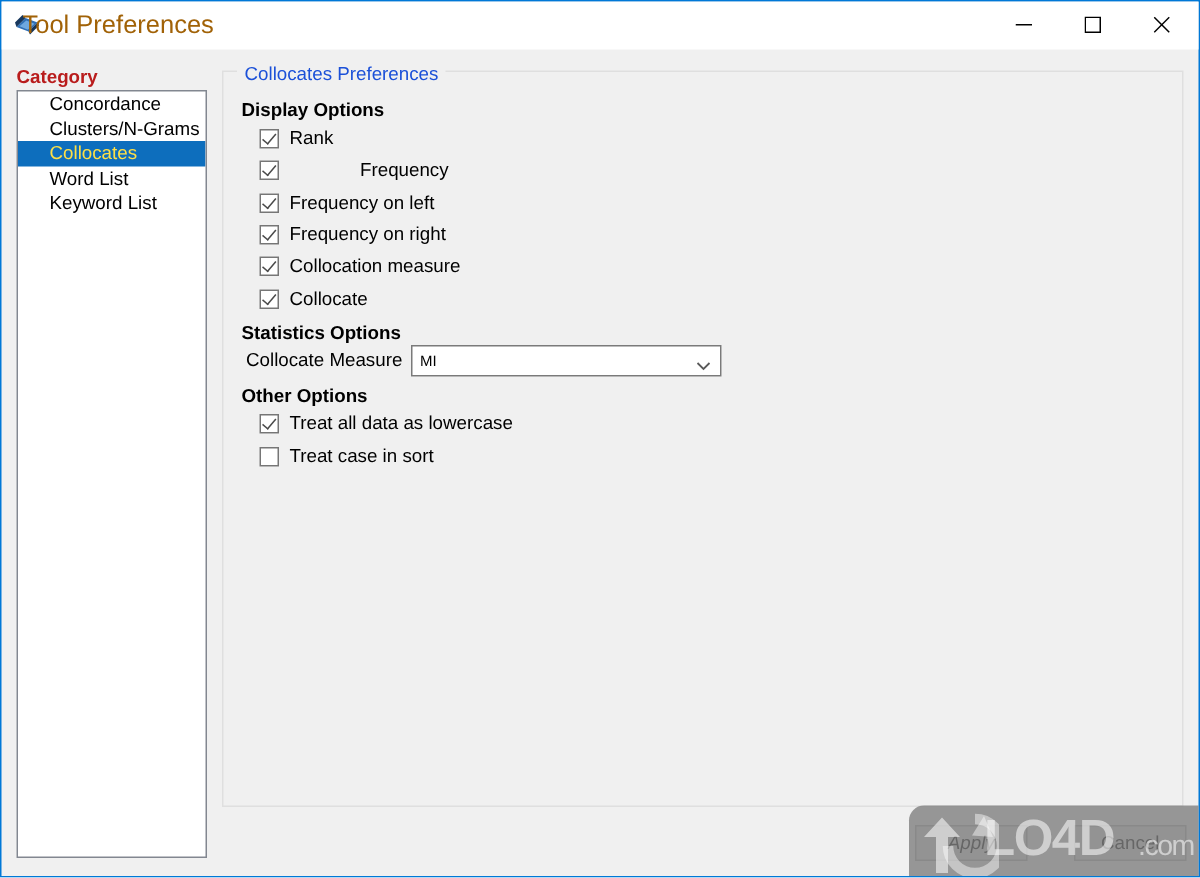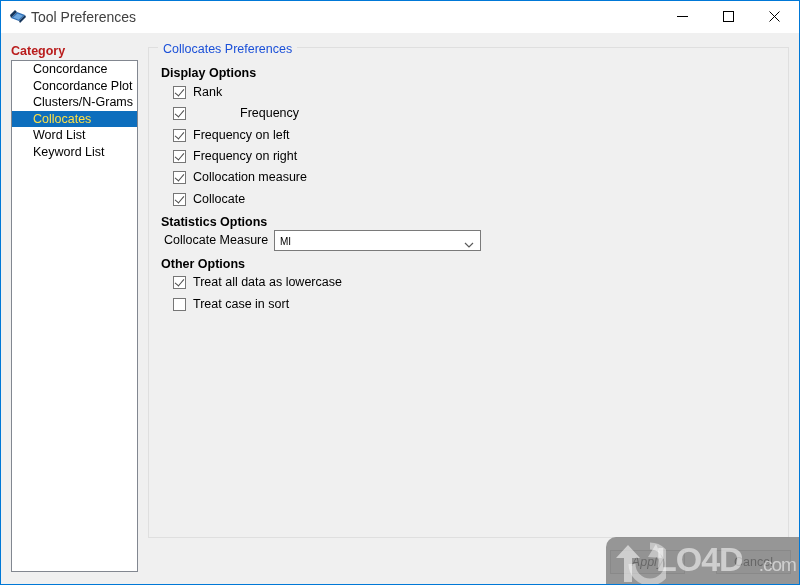--- a/index.html
+++ b/index.html
@@ -31,23 +31,23 @@
     background: #ffffff;
     box-sizing: border-box;
   }
   #title-icon {
     position: absolute;
     left: 8px; top: 8px;
     width: 18px; height: 16px;
   }
   #title-text {
     position: absolute;
-    left: 30px; top: 8px;
-    font-size: 14px;
-    color: #404040;
+    left: 14px; top: 8px;
+    font-size: 17px;
+    color: #a16207;
     line-height: 16px;
     white-space: nowrap;
   }
   .winbtn {
     position: absolute;
     top: 0;
     width: 46px;
     height: 31px;
     background: transparent;
     border: none;
@@ -266,21 +266,20 @@
         <line x1="0.5" y1="0.5" x2="10.5" y2="10.5" stroke="#000" stroke-width="1"></line>
         <line x1="10.5" y1="0.5" x2="0.5" y2="10.5" stroke="#000" stroke-width="1"></line>
       </svg>
     </button>
   </div>
 
   <div id="category-label">Category</div>
 
   <div id="category-list">
     <div class="cat-item">Concordance</div>
-    <div class="cat-item">Concordance Plot</div>
     <div class="cat-item">Clusters/N-Grams</div>
     <div class="cat-item selected">Collocates</div>
     <div class="cat-item">Word List</div>
     <div class="cat-item">Keyword List</div>
   </div>
 
   <div id="groupbox"></div>
   <div id="group-title">Collocates Preferences</div>
 
   <div class="section-heading" style="left:160px; top:65px;">Display Options</div>

